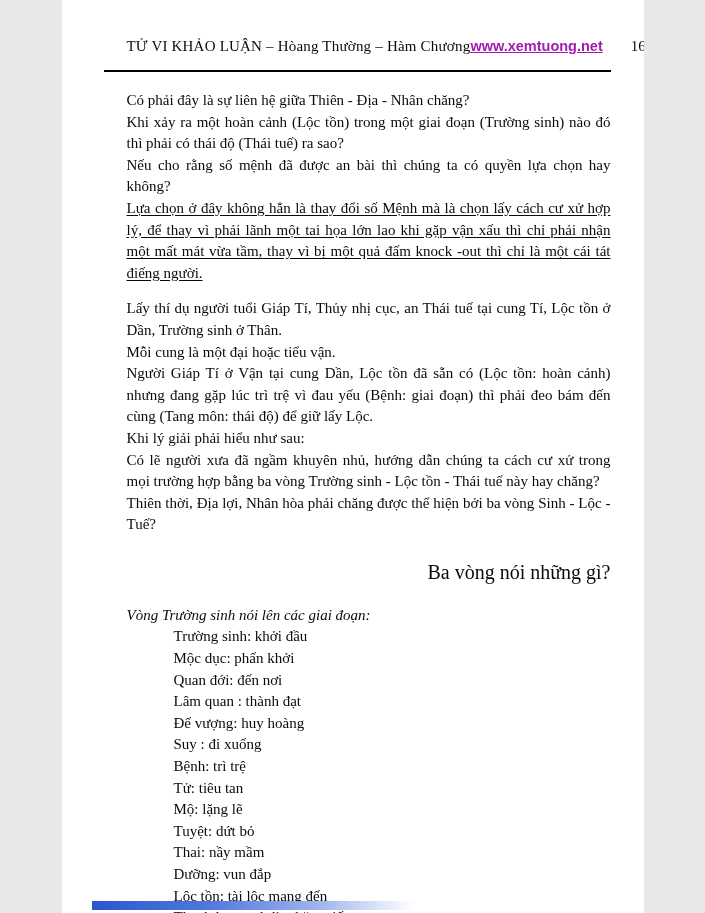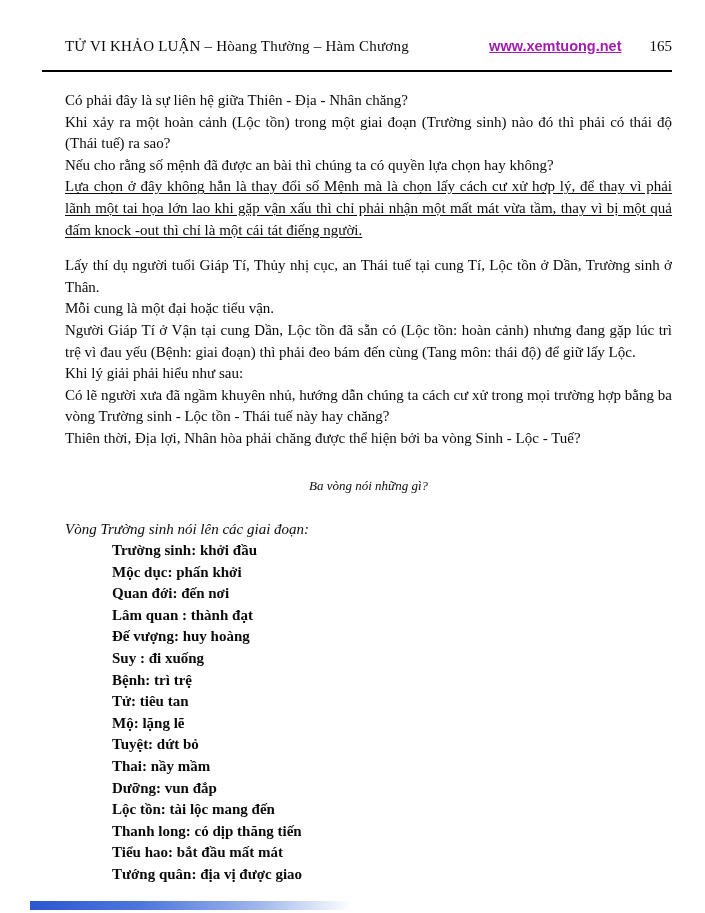--- a/index.html
+++ b/index.html
@@ -1,18 +1,18 @@
 <!DOCTYPE html>
 <html><head>
 <meta charset="utf-8">
 <style>
   html, body { margin: 0; padding: 0; background: #e8e8e8; }
   .page {
     position: relative;
-    width: 705px;
+    width: 582px;
     height: 913px;
     margin: 0 auto;
     background: #ffffff;
     font-family: "Liberation Serif", serif;
     color: #0a0a0a;
     overflow: hidden;
   }
   .header {
     position: absolute;
     top: 38px; left: 65px; right: 33px;
@@ -41,37 +41,36 @@
     position: absolute;
     top: 90px; left: 65px; right: 33px;
     font-size: 15px;
     line-height: 21.6px;
   }
   .para { margin: 0; text-align: justify; }
   .underlined { text-decoration: underline; text-underline-offset: 2px; }
   .gap-before { margin-top: 14px; }
   .section-heading {
     margin: 24px 0 0 0;
-    font-style: italic;
-    font-size: 13px;
+    font-size: 20px;
     line-height: 24px;
-    text-align: center;
+    text-align: right;
   }
   .list-intro {
     margin: 21px 0 0 0;
     font-style: italic;
     text-align: left;
   }
   .list-intro-indented {
     margin: 0 0 0 55px;
     font-style: italic;
     text-align: left;
   }
   .term-list { margin: 0; padding: 0; list-style: none; }
-  .term-list li { margin: 0 0 0 47px; text-align: left; font-weight: bold; }
+  .term-list li { margin: 0 0 0 47px; text-align: left; }
   .footer-bar {
     position: absolute;
     left: 30px; bottom: 3px;
     width: 322px; height: 9px;
     background: linear-gradient(to right, #2b57cf 0%, #4e77dc 35%, #9db4ec 70%, #ffffff 100%);
   }
 </style>
 </head>
 <body>
 

